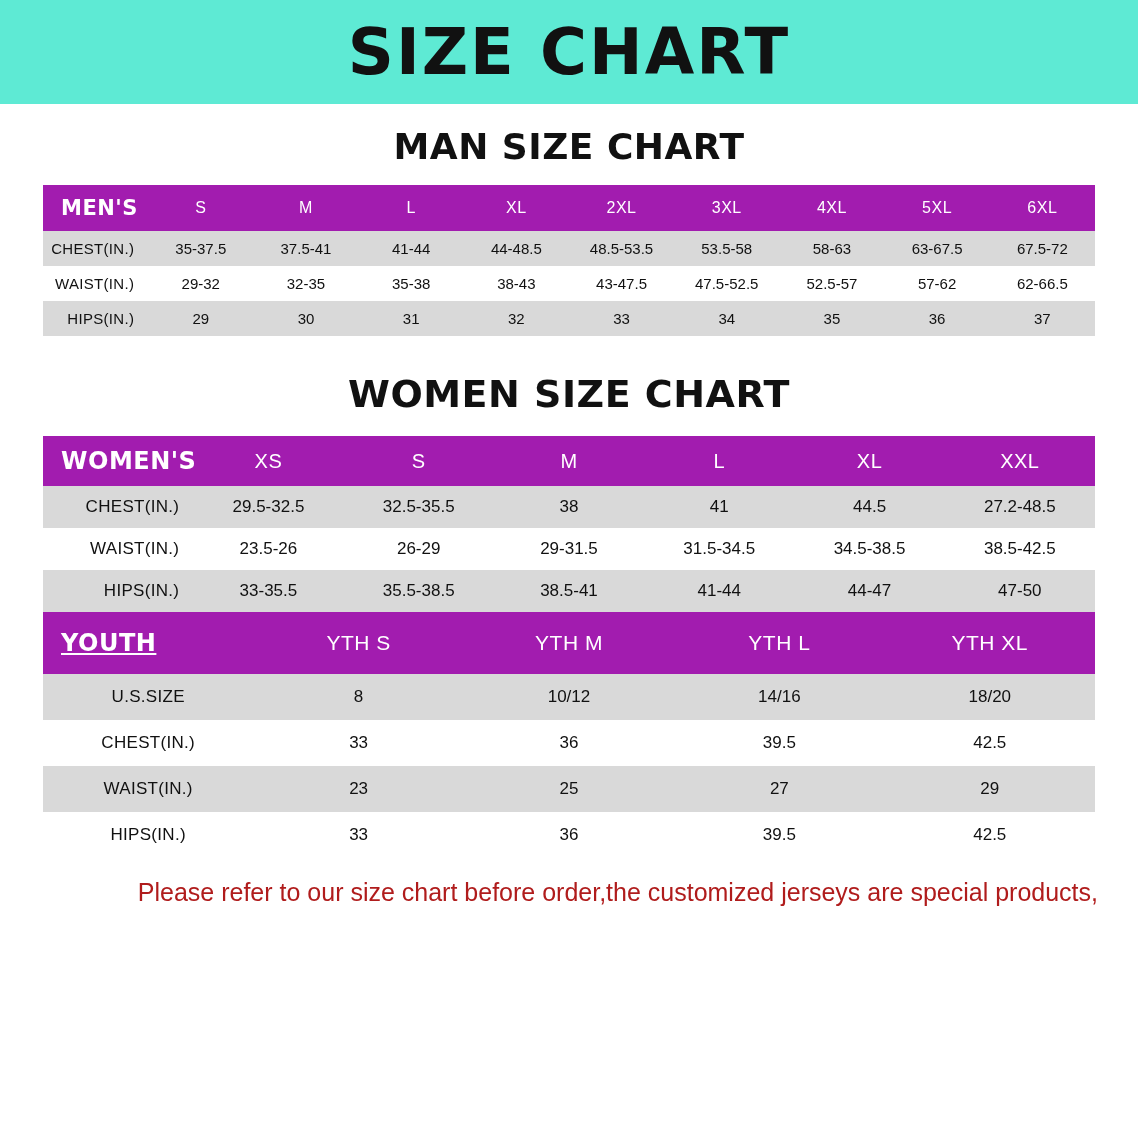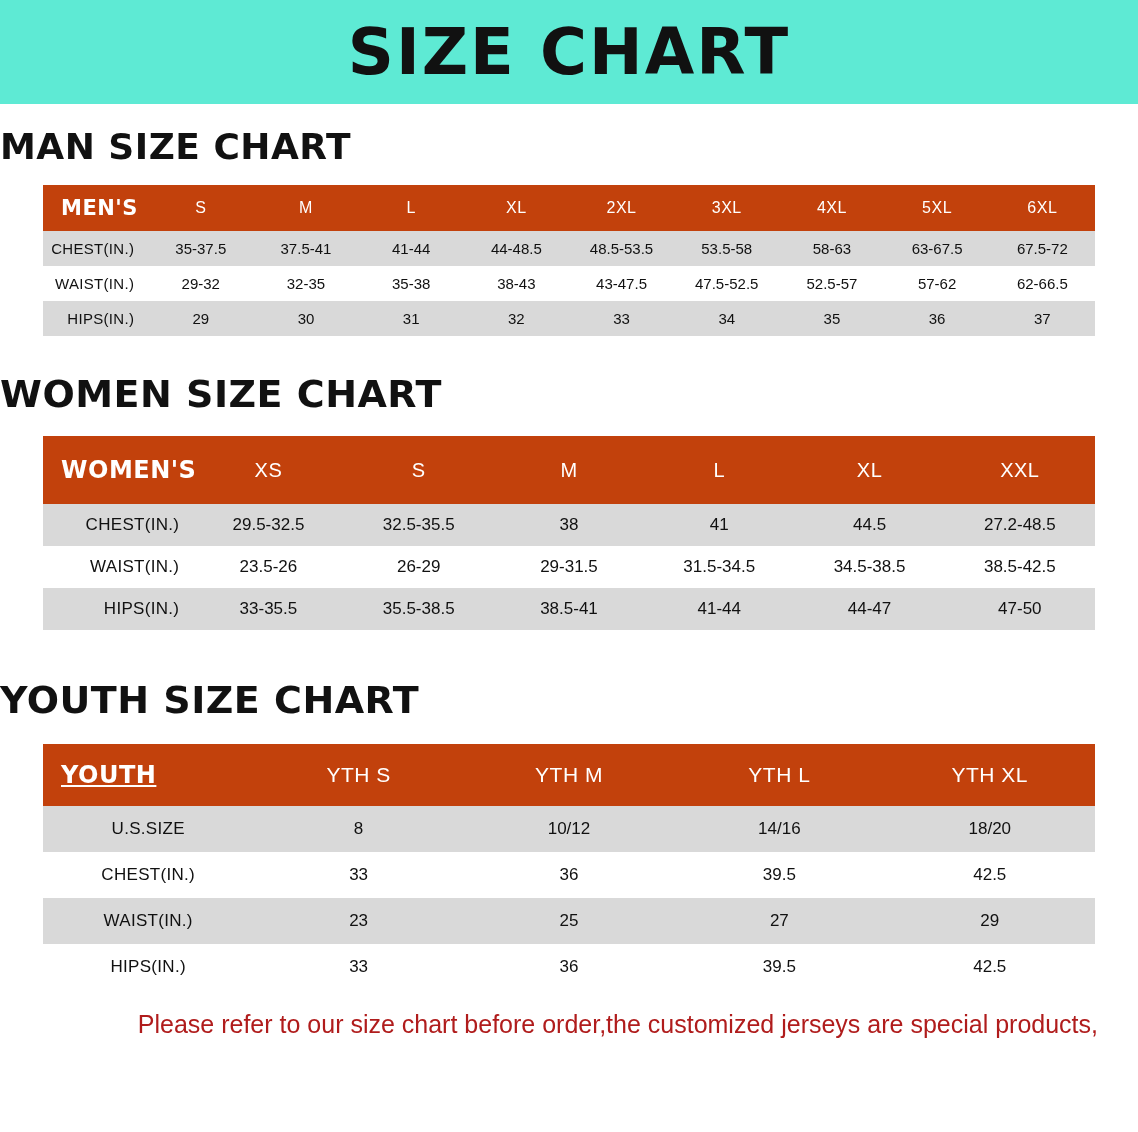--- a/index.html
+++ b/index.html
@@ -29,21 +29,21 @@
   }
   .banner-title {
     font-family: "DejaVu Sans", sans-serif;
     font-weight: 700;
     font-size: 64px;
     letter-spacing: 2px;
     color: #111111;
     line-height: 1;
   }
   .section-title {
-    text-align: left;
+    text-align: center;
     font-family: "DejaVu Sans", sans-serif;
     font-weight: 700;
     color: #111111;
   }
   .title-man {
     font-size: 36px;
     margin-top: 22px;
     margin-bottom: 18px;
     letter-spacing: 0.5px;
   }
@@ -67,21 +67,21 @@
   }
   table.sizetable th,
   table.sizetable td {
     font-size: 15px;
     text-align: center;
     padding: 0;
     font-weight: normal;
   }
   
   table.sizetable thead tr {
-    background: #c2410c;
+    background: #a21caf;
     color: #ffffff;
   }
   table.sizetable thead th {
     height: 46px;
     font-size: 17px;
     font-weight: normal;
     color: #ffffff;
     letter-spacing: 0.5px;
   }
   table.sizetable thead th.rowlabel {
@@ -106,21 +106,21 @@
   tr.shade-dark td { background: #d9d9d9; }
   tr.shade-light td { background: #ffffff; }
 
   
   #men-table thead th { font-size: 16px; }
   #men-table thead th.rowlabel { font-size: 21px; }
   #men-table tbody td { height: 35px; }
   #men-table tbody td.rowlabel { font-size: 15px; }
 
   
-  #women-table thead th { height: 68px; font-size: 20px; }
+  #women-table thead th { height: 50px; font-size: 20px; }
   #women-table thead th.rowlabel { font-size: 24px; }
   #women-table tbody td { height: 42px; font-size: 17px; }
   #women-table tbody td.rowlabel { font-size: 17px; }
 
   
   #youth-table { width: 1052px; }
   #youth-table thead th { height: 62px; font-size: 21px; }
   #youth-table thead th.rowlabel { font-size: 24px; text-decoration: underline; }
   #youth-table tbody td { height: 46px; font-size: 17px; }
   #youth-table tbody td.rowlabel { font-size: 17px; text-align: center; padding-right: 0; }
@@ -239,21 +239,20 @@
         <td>33-35.5</td>
         <td>35.5-38.5</td>
         <td>38.5-41</td>
         <td>41-44</td>
         <td>44-47</td>
         <td>47-50</td>
       </tr>
     </tbody>
   </table>
 
-  <div class="section-title title-youth">YOUTH SIZE CHART</div>
 
   <table class="sizetable" id="youth-table">
     <thead>
       <tr>
         <th class="rowlabel">YOUTH</th>
         <th>YTH S</th>
         <th>YTH M</th>
         <th>YTH L</th>
         <th>YTH XL</th>
       </tr>

